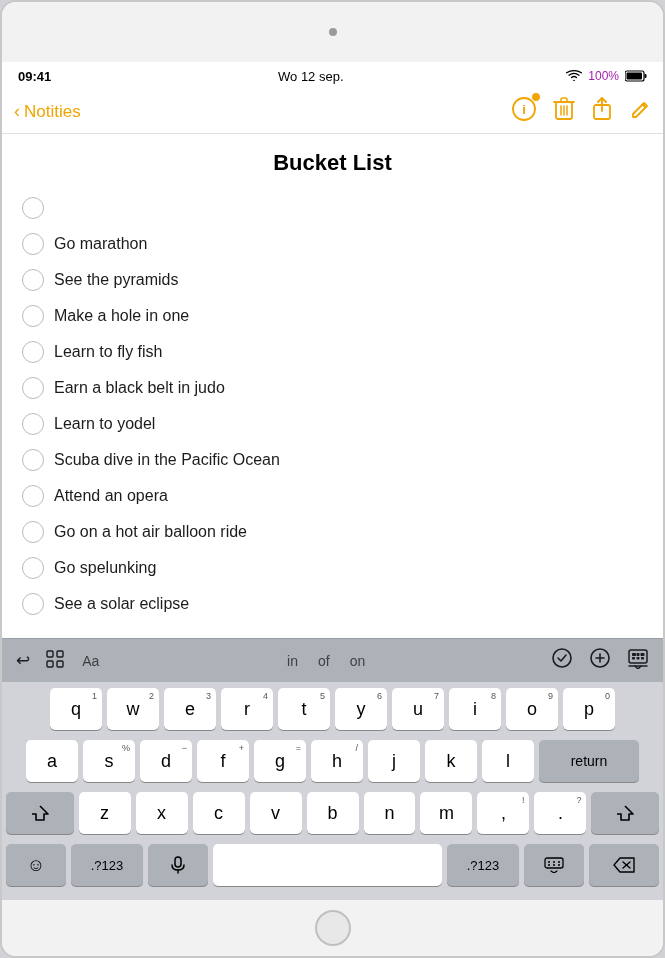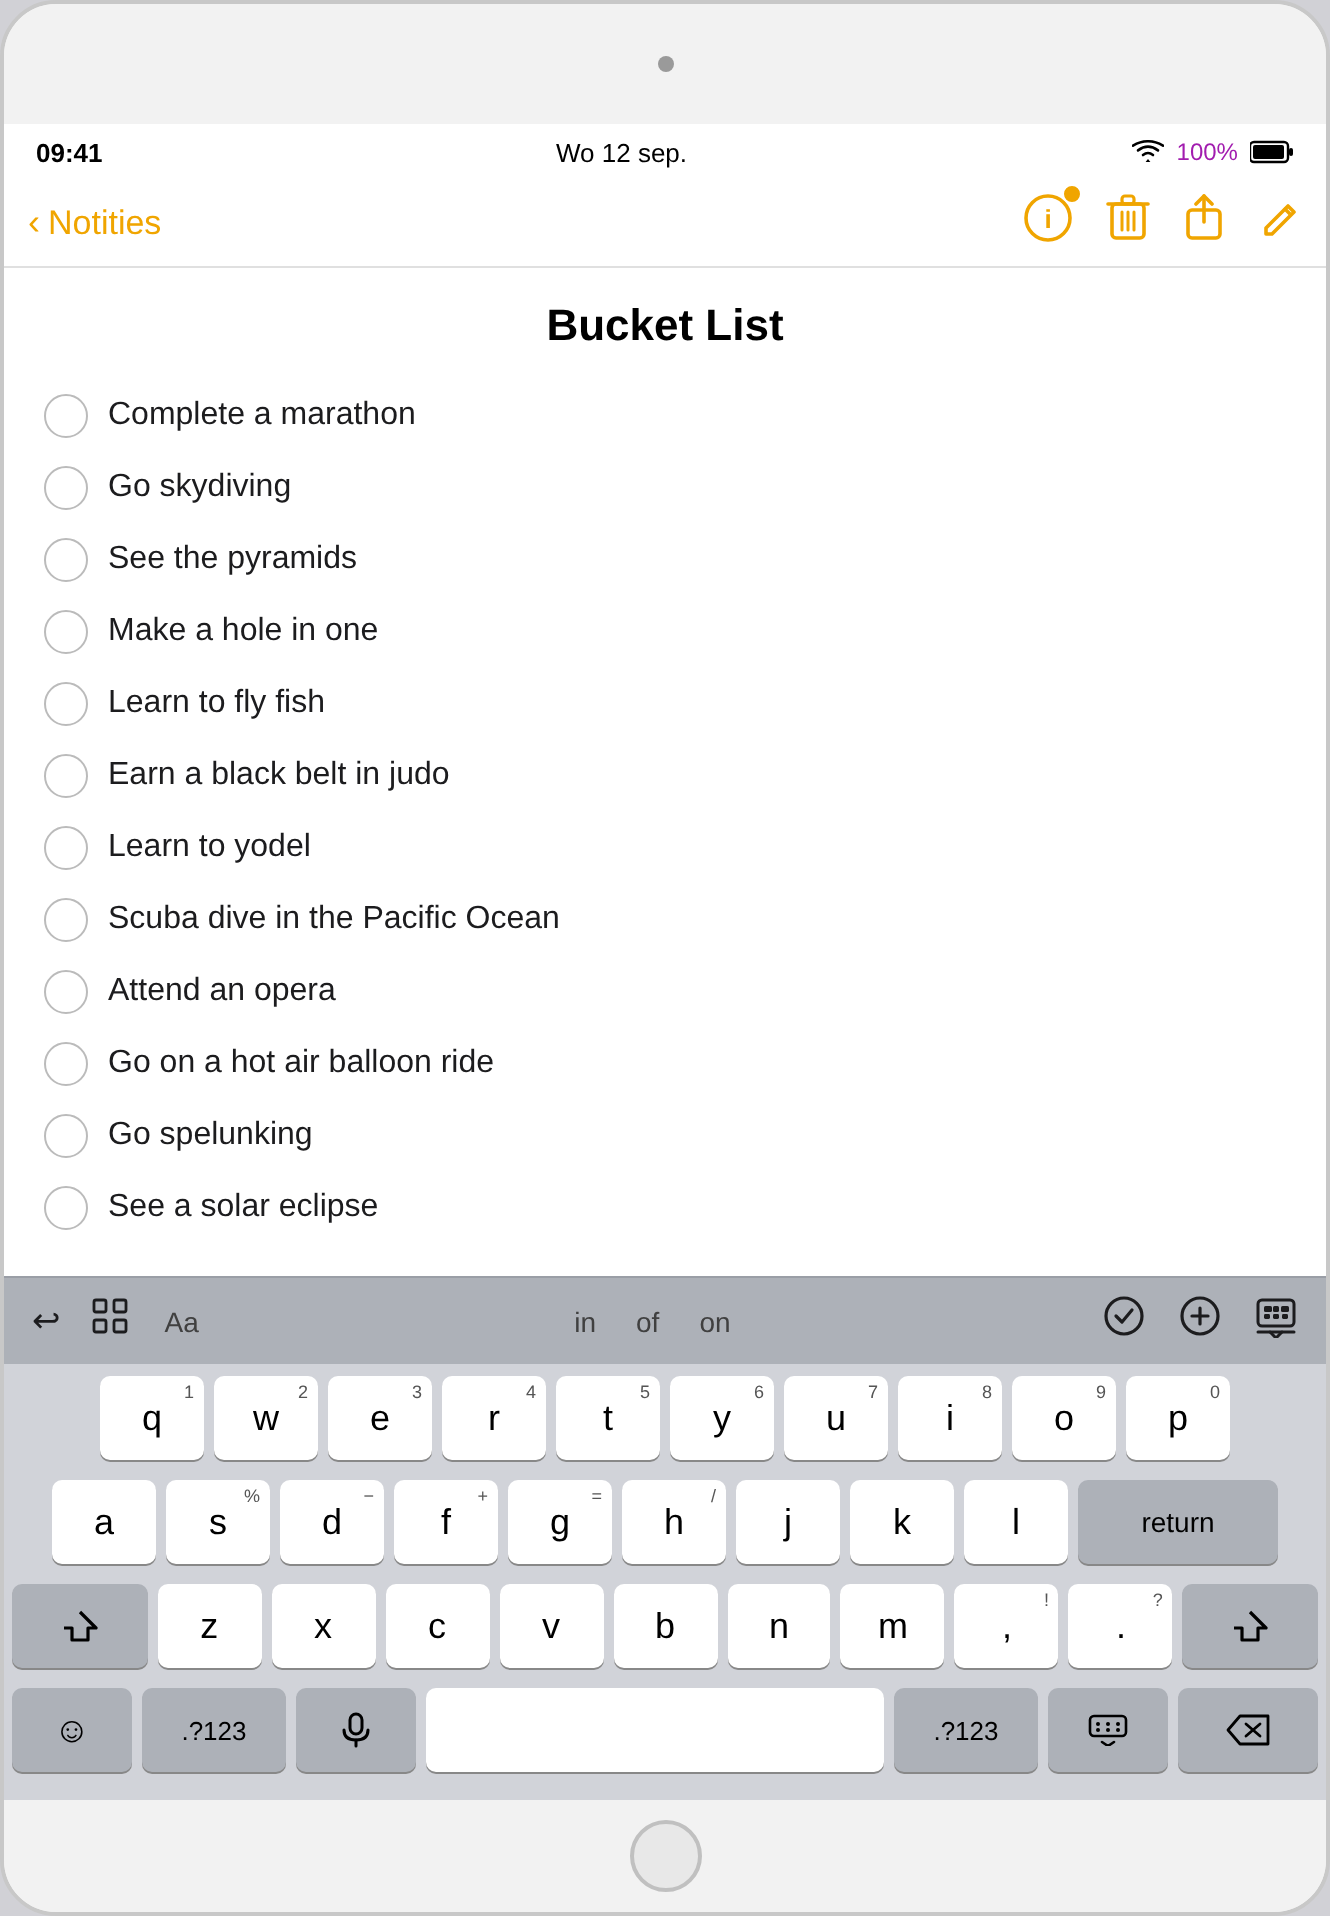--- a/index.html
+++ b/index.html
@@ -9,21 +9,21 @@
       background: #d1d1d6;
       display: flex;
       justify-content: center;
       align-items: center;
       font-family: -apple-system, 'Helvetica Neue', Arial, sans-serif;
     }
     .device {
       width: 665px;
       height: 958px;
       background: #f2f2f2;
-      border-radius: 28px;
+      border-radius: 16px;
       border: 2px solid #c8c8c8;
       overflow: hidden;
       position: relative;
       display: flex;
       flex-direction: column;
     }
     
     .top-bezel {
       width: 100%;
       height: 60px;
@@ -366,25 +366,24 @@
     </div>
   </div>
 
   <div class="main-content">
     <div class="note-title">Bucket List</div>
 
     <div>
 
     <div class="checklist-item">
           <div class="check-circle"></div>
-          <span class="item-text">Complete a marathon</span>
-        </div>
-        <div class="checklist-item">
-          <div class="check-circle"></div>
-          <span class="item-text">Go skydiving</span>
+        </div>
+        <div class="checklist-item">
+          <div class="check-circle"></div>
+          <span class="item-text">Go marathon</span>
         </div>
         <div class="checklist-item">
           <div class="check-circle"></div>
           <span class="item-text">See the pyramids</span>
         </div>
         <div class="checklist-item">
           <div class="check-circle"></div>
           <span class="item-text">Make a hole in one</span>
         </div>
         <div class="checklist-item">

